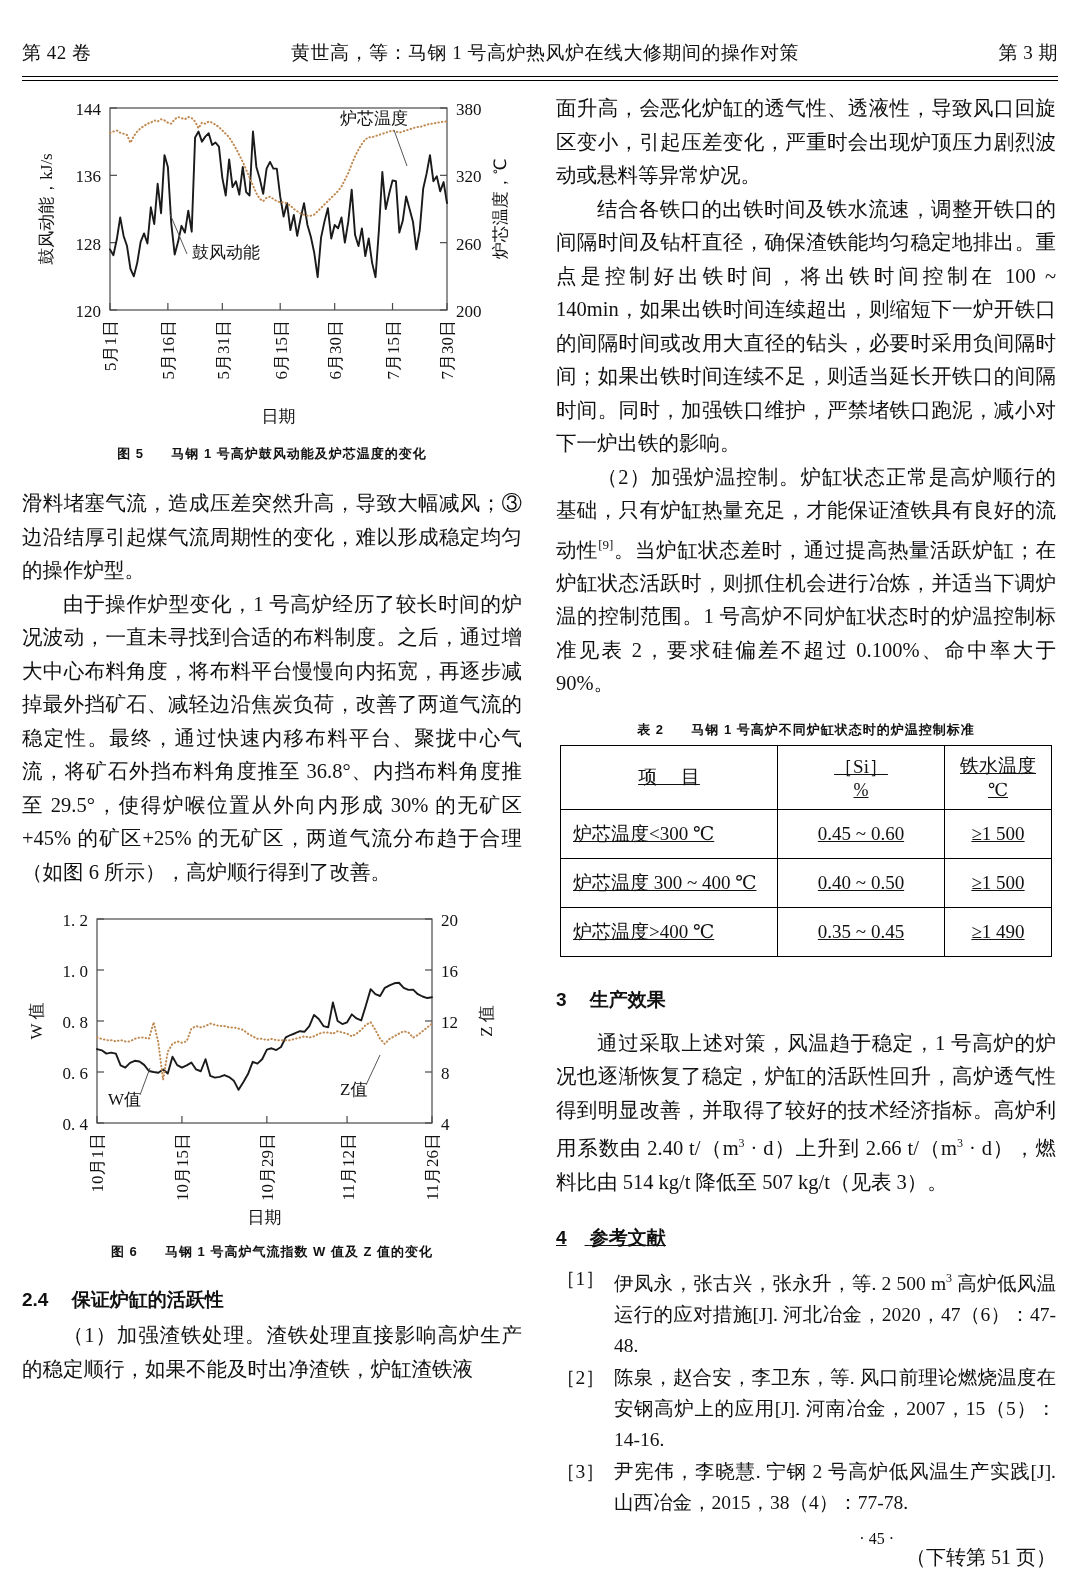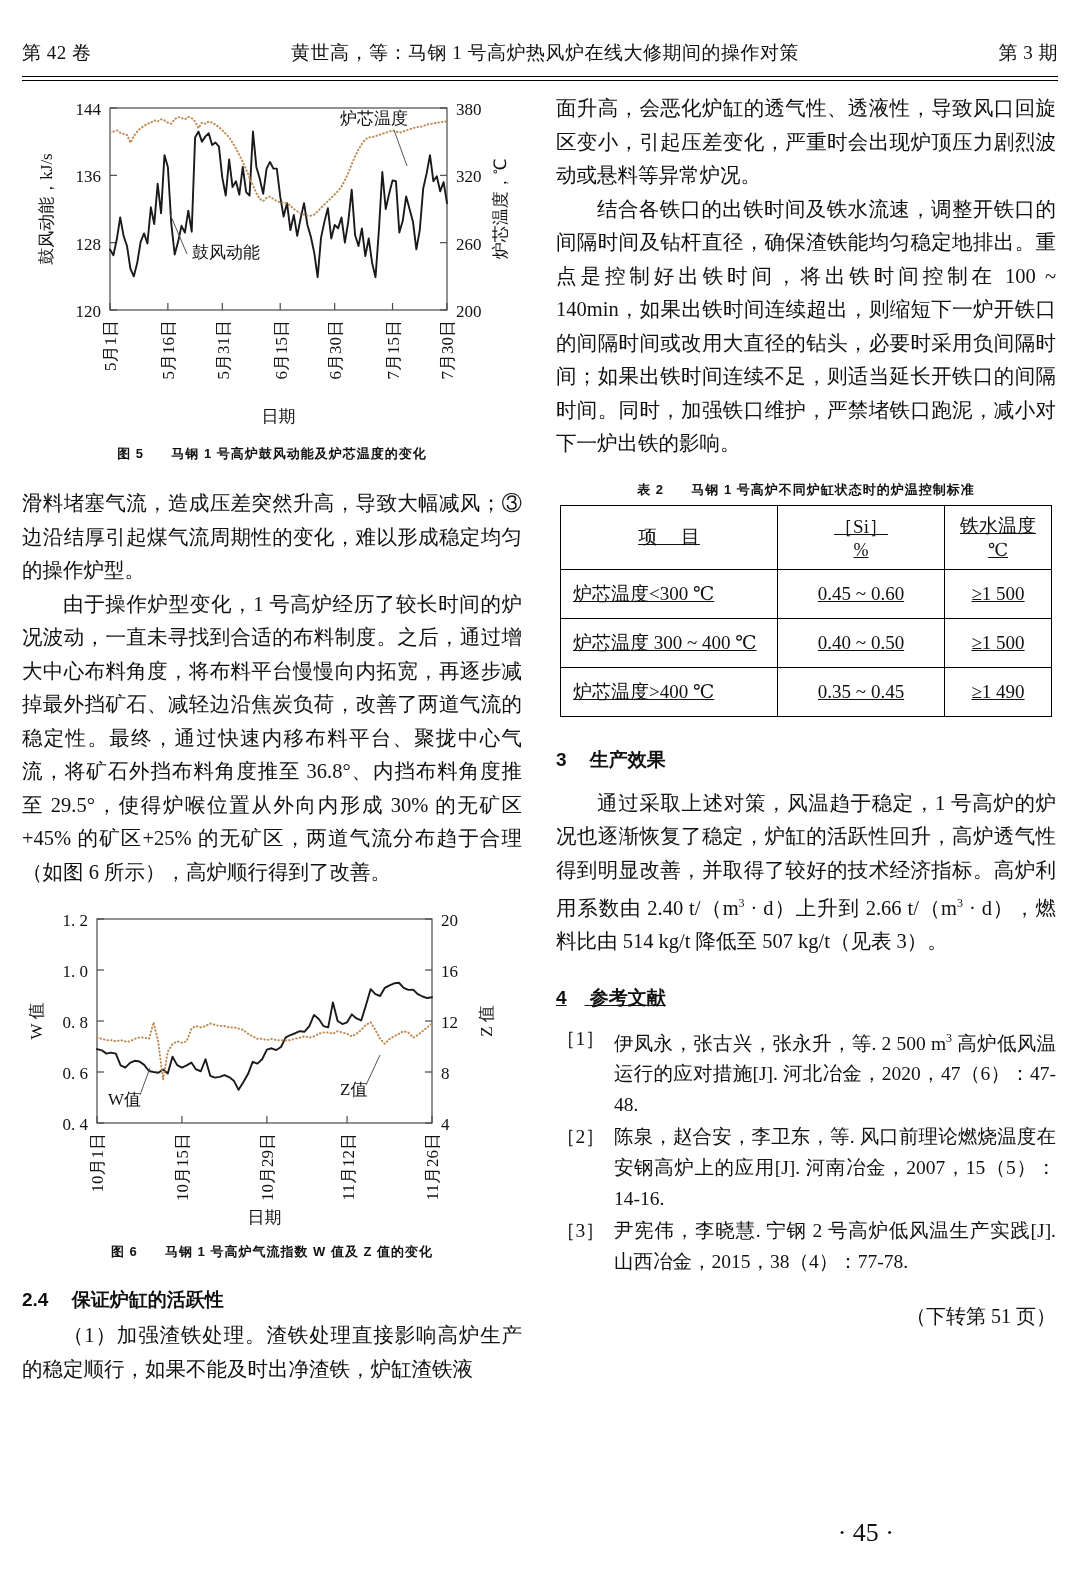--- a/index.html
+++ b/index.html
@@ -75,21 +75,21 @@
 
   
   .ref{
     display:flex;font-size:19.5px;line-height:31px;margin-bottom:1px;
   }
   .ref .tag{width:58px;flex:0 0 58px;}
   .ref .txt{flex:1;text-align:justify;}
 
   .contnote{text-align:right;font-size:20px;margin-top:26px;}
   .pagenum{
-    position:absolute;right:26px;bottom:22px;font-size:26px;margin-left:48px;
+    position:absolute;right:26px;bottom:22px;font-size:16px;margin-left:48px;
   }
 </style>
 </head>
 <body>
 
 <div class="page">
 
   <div class="runhead">
     <span>第 42 卷</span>
     <span class="mid">黄世高，等：马钢 1 号高炉热风炉在线大修期间的操作对策</span>
@@ -207,20 +207,21 @@
       <span>保证炉缸的活跃性</span>
     </h3>
     <p class="body indent" style="margin-top:6px;">（1）加强渣铁处理。渣铁处理直接影响高炉生产的稳定顺行，如果不能及时出净渣铁，炉缸渣铁液</p>
   </div>
 
   <div class="col col-right">
 
     <p class="body">面升高，会恶化炉缸的透气性、透液性，导致风口回旋区变小，引起压差变化，严重时会出现炉顶压力剧烈波动或悬料等异常炉况。</p>
     <p class="body indent">结合各铁口的出铁时间及铁水流速，调整开铁口的间隔时间及钻杆直径，确保渣铁能均匀稳定地排出。重点是控制好出铁时间，将出铁时间控制在 100 ~ 140min，如果出铁时间连续超出，则缩短下一炉开铁口的间隔时间或改用大直径的钻头，必要时采用负间隔时间；如果出铁时间连续不足，则适当延长开铁口的间隔时间。同时，加强铁口维护，严禁堵铁口跑泥，减小对下一炉出铁的影响。</p>
 
+    <p class="body indent"><span>（2）加强炉温控制。炉缸状态正常是高炉顺行的基础，只有炉缸热量充足，才能保证渣铁具有良好的流动性</span><span class="sup">[9]</span><span>。当炉缸状态差时，通过提高热量活跃炉缸；在炉缸状态活跃时，则抓住机会进行冶炼，并适当下调炉温的控制范围。1 号高炉不同炉缸状态时的炉温控制标准见表 2，要求硅偏差不超过 0.100%、命中率大于 90%。</span></p>
 
     <div class="cap" style="margin-top:20px;">
       <span>表 2</span>
       <span style="display:inline-block;width:18px;"></span>
       <span>马钢 1 号高炉不同炉缸状态时的炉温控制标准</span>
     </div>
     <table class="t2">
       <thead>
         <tr class="hdr">
           <th style="width:200px;">

